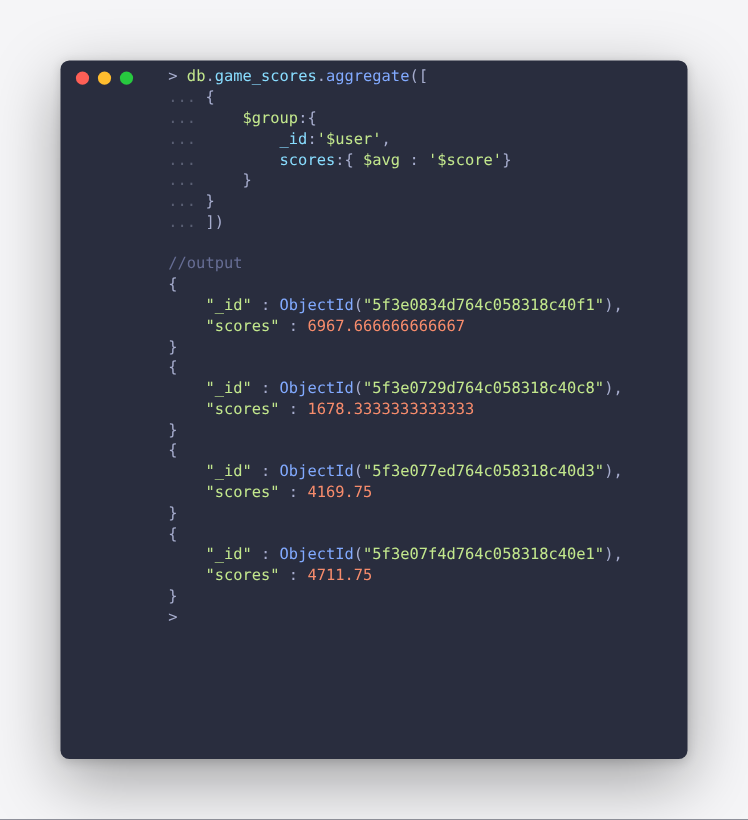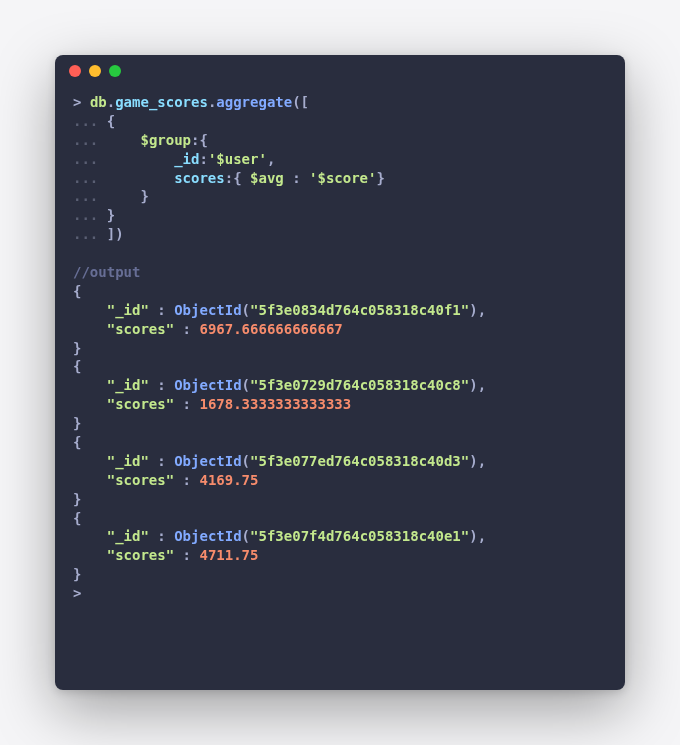--- a/index.html
+++ b/index.html
@@ -12,22 +12,20 @@
       font-size: 14px;
       line-height: 1.35;
     }
     .window {
       background: #292d3e;
       border-radius: 8px;
       box-shadow: 0 20px 60px rgba(0,0,0,0.35), 0 2px 10px rgba(0,0,0,0.15);
       overflow: hidden;
       height: 100%;
       display: flex;
-      flex-direction: column;
-      font-weight: bold;
     }
     .titlebar {
       height: 32px;
       display: flex;
       align-items: center;
       padding: 0 14px;
       gap: 8px;
     }
     .dot {
       width: 12px;

